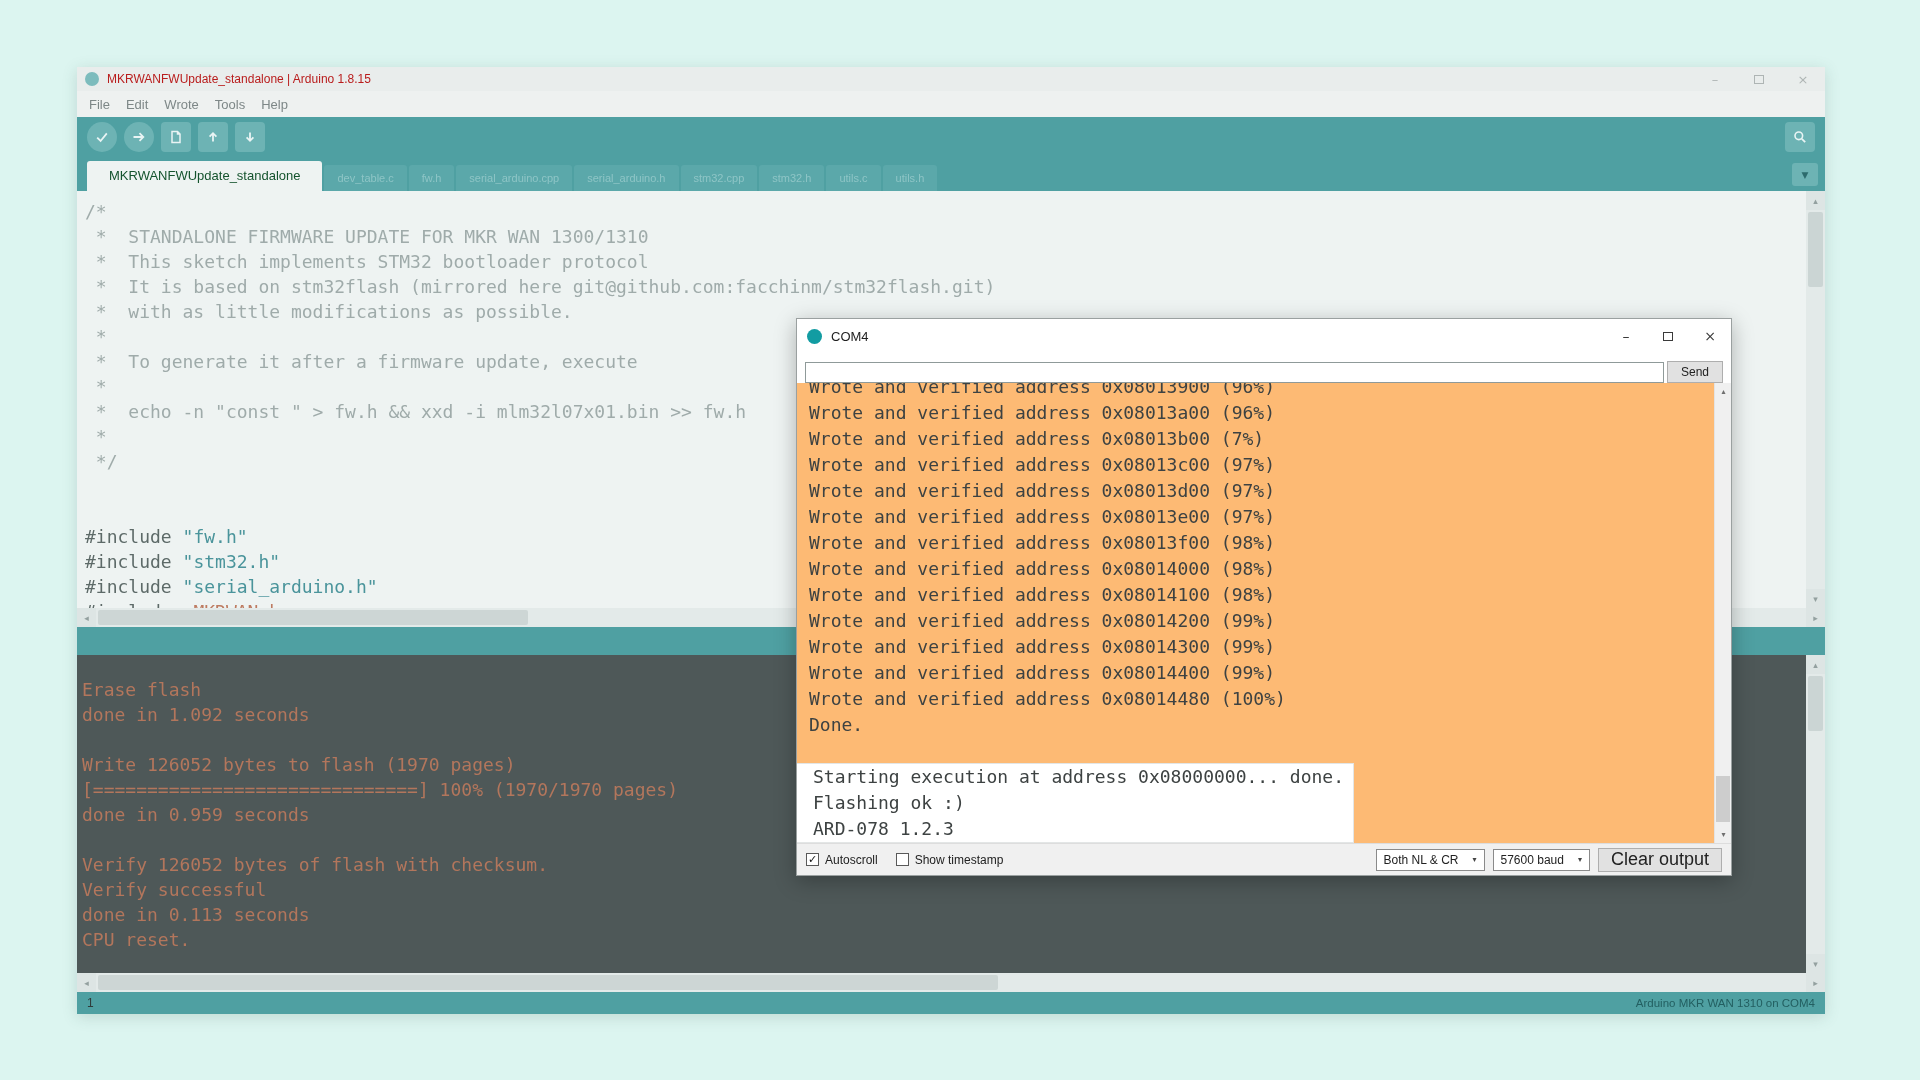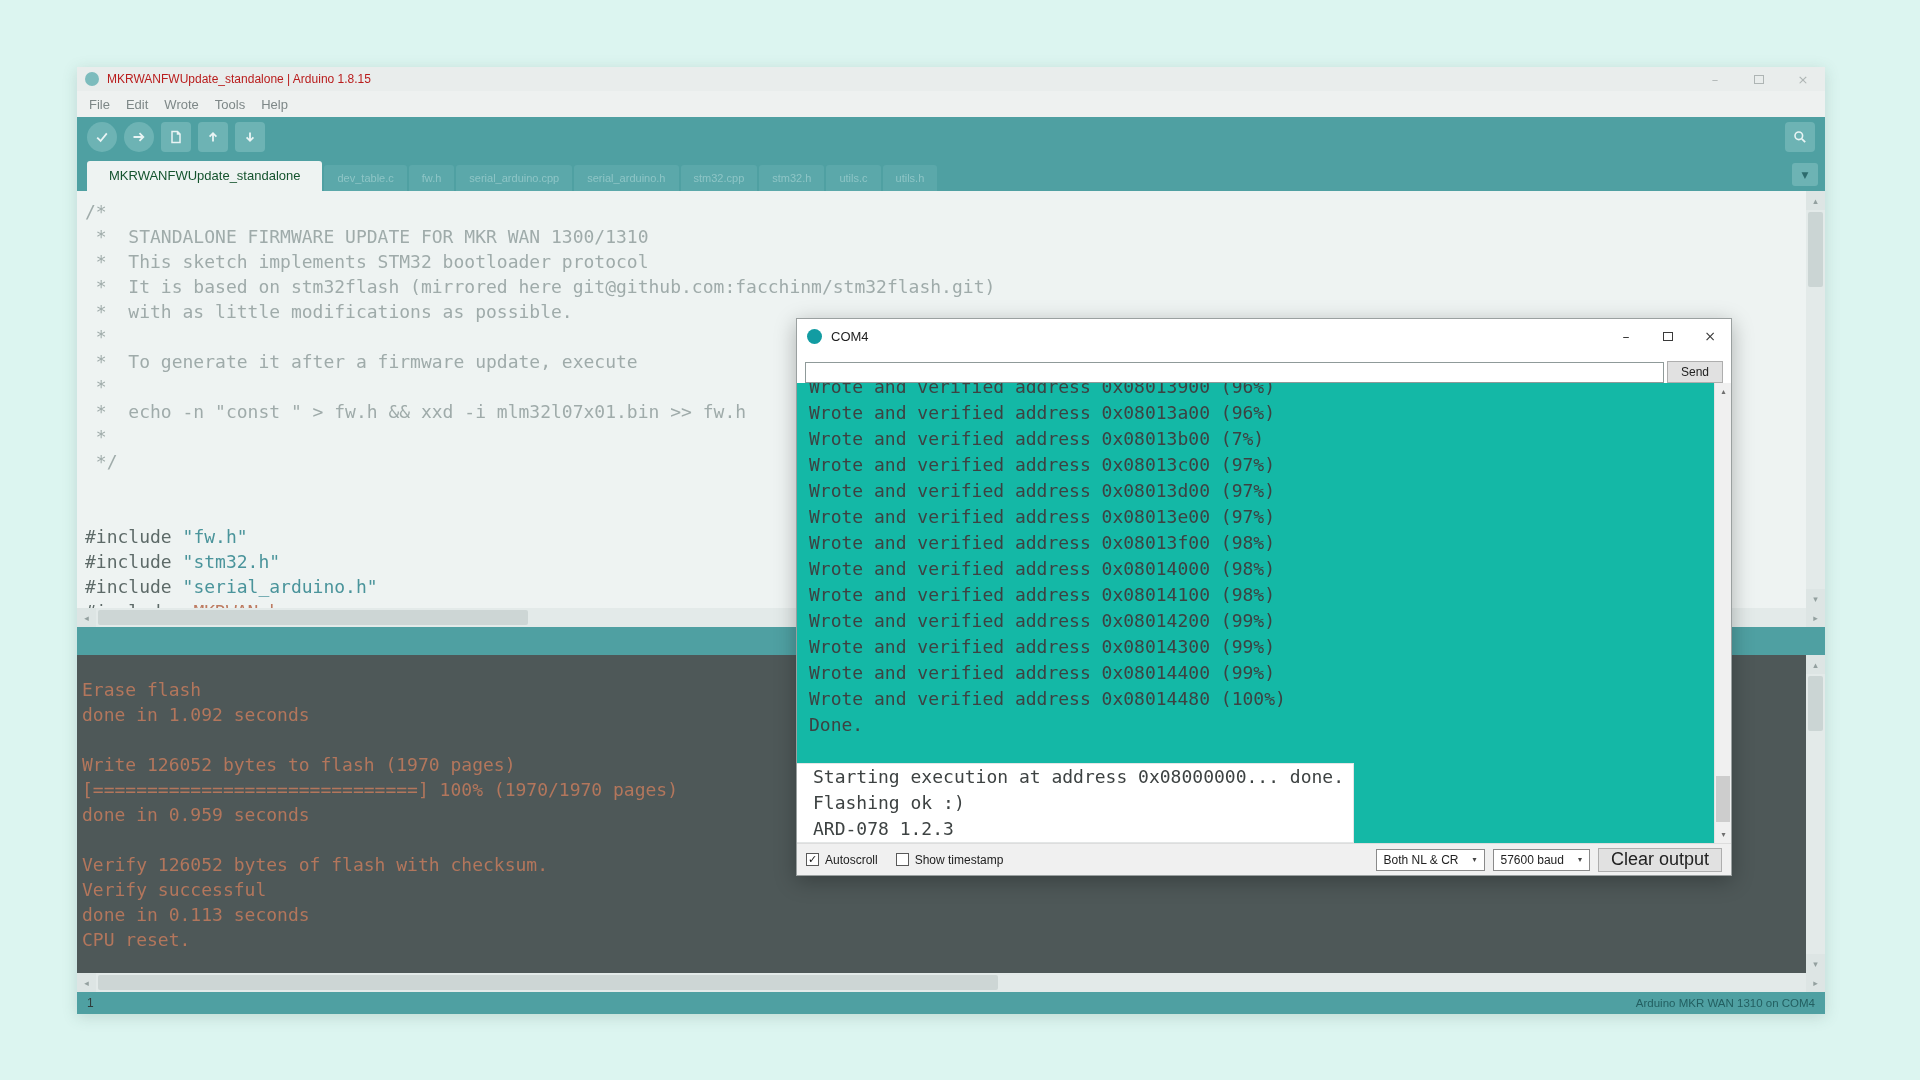--- a/index.html
+++ b/index.html
@@ -112,21 +112,21 @@
   .sm-dot { width: 15px; height: 15px; border-radius: 50%; background: #129ca2; flex: none; }
   .sm-title { font-size: 13px; color: #1e1e1e; margin-left: 9px; }
   .sm-ctrls { margin-left: auto; display: flex; height: 34px; }
   .sm-wc { width: 42px; height: 34px; display: flex; align-items: center; justify-content: center; color: #3a3a3a; font-size: 14px; font-family: "DejaVu Sans", sans-serif; }
   .sm-wc .box { width: 10px; height: 9px; border: 1px solid #3a3a3a; display: block; }
 
   .sm-inputrow { height: 30px; display: flex; align-items: flex-end; gap: 3px; padding: 0 8px; background: #fff; }
   .sm-input { flex: 1; height: 21px; border: 1px solid #8f9a99; background: #fff; font-size: 12px; padding: 0 5px; font-family: "Liberation Sans", sans-serif; }
   .sm-send { height: 22px; padding: 0 13px; font-size: 12px; background: #e1e1e1; border: 1px solid #aeaeae; color: #222; cursor: pointer; }
 
-  .sm-output { position: absolute; top: 64px; bottom: 32px; left: 0; right: 0; background: #14b8a6; overflow: hidden; padding-left: 12px; }
+  .sm-output { position: absolute; top: 64px; bottom: 32px; left: 0; right: 0; background: #fdba74; overflow: hidden; padding-left: 12px; }
   #serial-lines { margin-top: -9px; }
   .serial-line { font-family: "DejaVu Sans Mono", monospace; font-size: 18px; height: 26px; line-height: 26px; white-space: pre; color: #3d4242; }
   #serial-selection { width: 556px; margin-left: -12px; padding-left: 16px; background: var(--serial-selection-bg, #ffffff); outline: 1px solid #e3e6e6; }
 
   .sm-vscroll { position: absolute; top: 0; right: 0; bottom: 0; width: 17px; background: #f0f0f0; border-left: 1px solid #e3e3e3; }
   .sm-vscroll .sb-arrow { width: 17px; height: 17px; background: #f0f0f0; color: #6f6f6f; font-size: 8px; }
   .sm-vscroll .sb-bottom { position: absolute; bottom: 0; left: 0; }
   .sm-vscroll .thumb { position: absolute; left: 1px; right: 1px; bottom: 21px; height: 46px; background: #cdcdcd; }
 
   .sm-bottombar {

